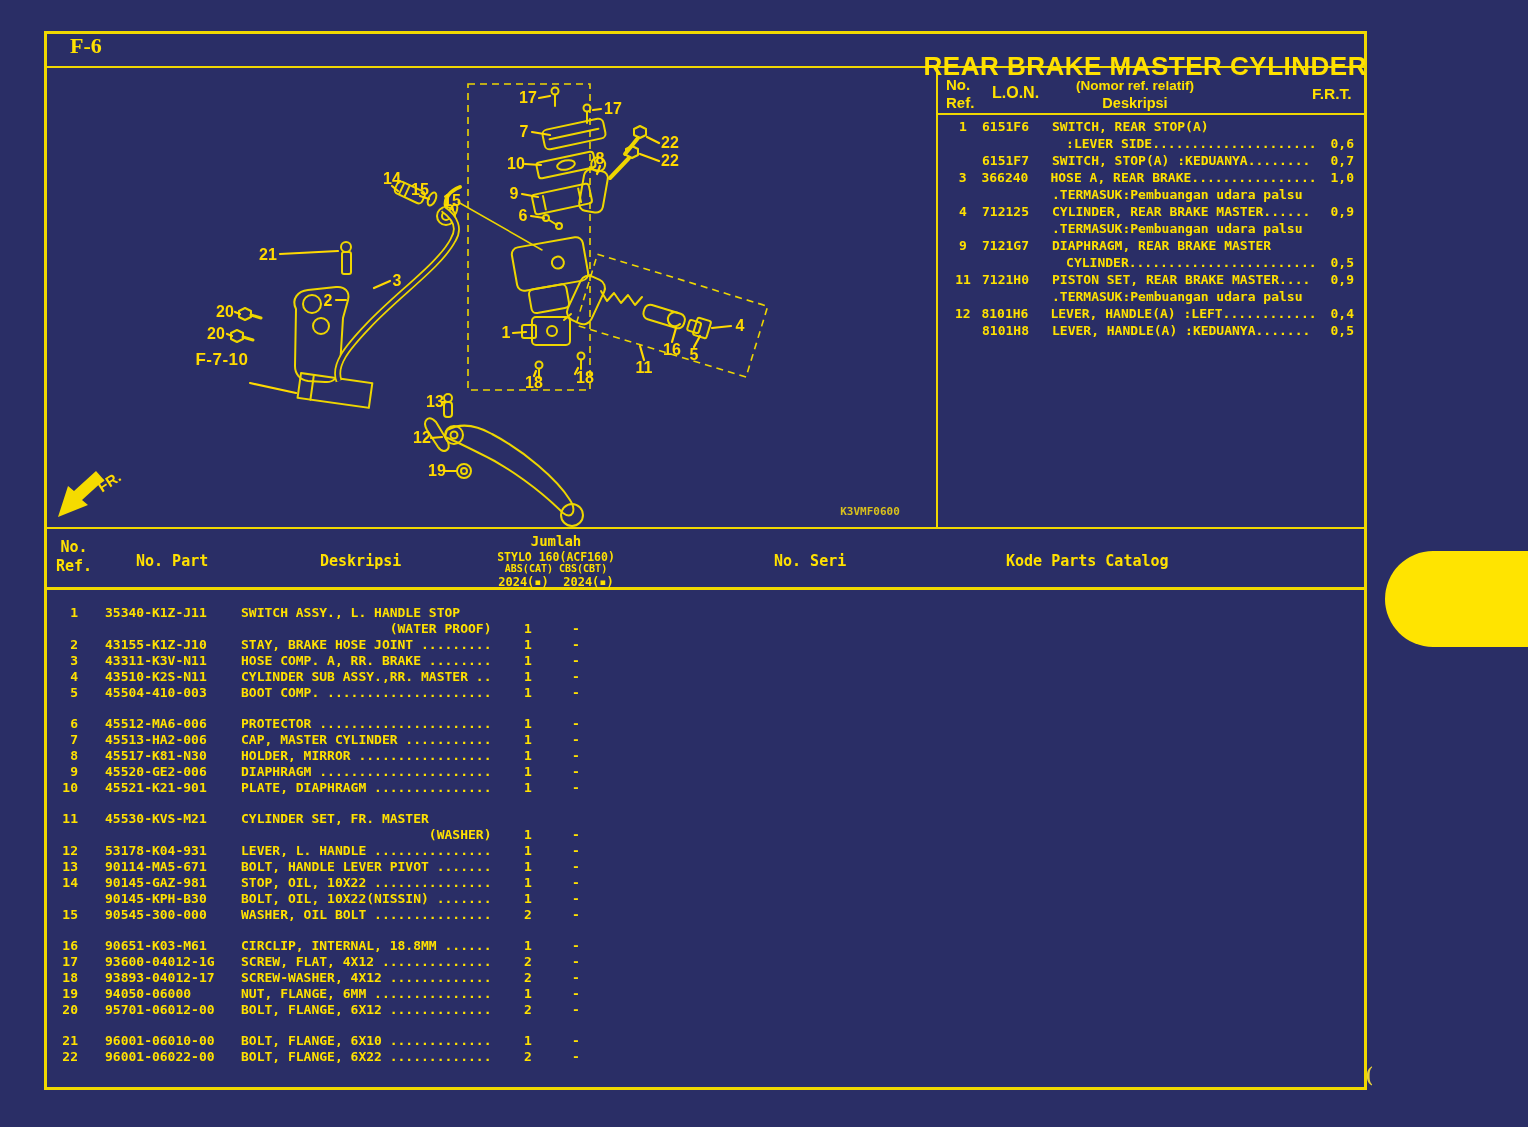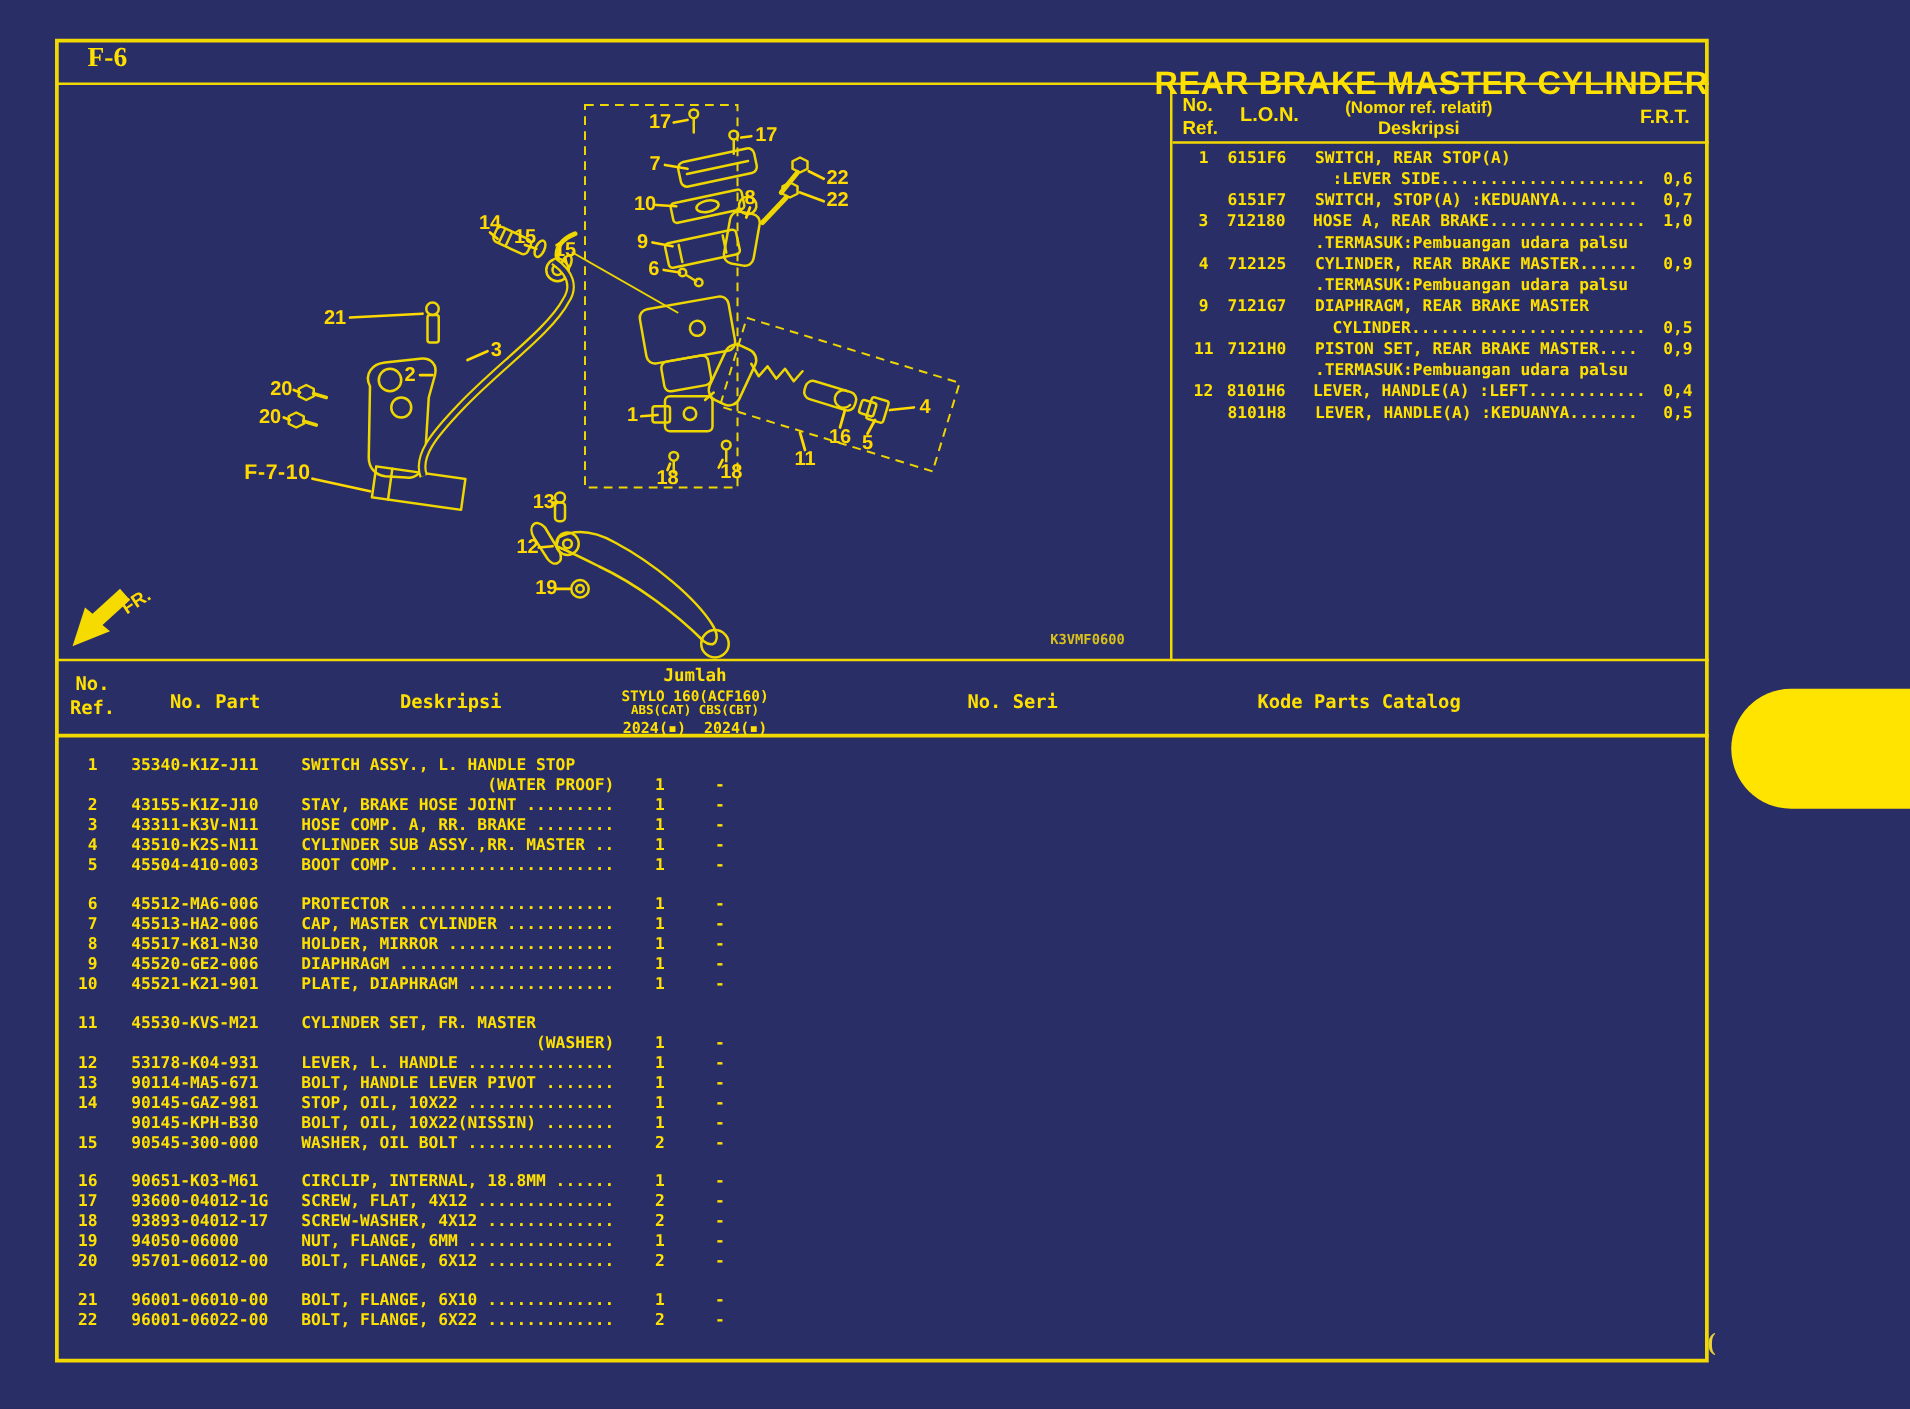--- a/index.html
+++ b/index.html
@@ -235,21 +235,21 @@
     <span class="callout" style="left:470px;top:126px;">9</span>
     <span class="callout" style="left:479px;top:148px;">6</span>
     <span class="callout" style="left:348px;top:111px;">14</span>
     <span class="callout" style="left:376px;top:122px;">15</span>
     <span class="callout" style="left:408px;top:133px;">15</span>
     <span class="callout" style="left:224px;top:187px;">21</span>
     <span class="callout" style="left:353px;top:213px;">3</span>
     <span class="callout" style="left:284px;top:233px;">2</span>
     <span class="callout" style="left:181px;top:244px;">20</span>
     <span class="callout" style="left:172px;top:266px;">20</span>
-    <span class="callout big" style="left:178px;top:310px;">F-7-10</span>
+    <span class="callout big" style="left:178px;top:292px;">F-7-10</span>
     <span class="callout" style="left:462px;top:265px;">1</span>
     <span class="callout" style="left:628px;top:282px;">16</span>
     <span class="callout" style="left:650px;top:287px;">5</span>
     <span class="callout" style="left:600px;top:300px;">11</span>
     <span class="callout" style="left:490px;top:315px;">18</span>
     <span class="callout" style="left:541px;top:310px;">18</span>
     <span class="callout" style="left:391px;top:334px;">13</span>
     <span class="callout" style="left:378px;top:370px;">12</span>
     <span class="callout" style="left:393px;top:403px;">19</span>
     <span class="callout" style="left:696px;top:258px;">4</span>
@@ -262,21 +262,21 @@
   <div class="abs sans" style="left:946px;top:94px;font-size:15px;">Ref.</div>
   <div class="abs sans" style="left:992px;top:84px;font-size:16px;">L.O.N.</div>
   <div class="abs sans" style="left:1040px;top:78px;width:190px;text-align:center;font-size:13.5px;">(Nomor ref. relatif)</div>
   <div class="abs sans" style="left:1040px;top:95px;width:190px;text-align:center;font-size:14.5px;">Deskripsi</div>
   <div class="abs sans" style="left:1312px;top:85px;font-size:15.5px;">F.R.T.</div>
 
   <div class="abs ron-rows">
     <div class="rrow"><span class="c-ref">1</span><span class="c-lon">6151F6</span><span class="c-desc">SWITCH, REAR STOP(A)</span><span class="c-frt"></span></div>
     <div class="rrow"><span class="c-ref"></span><span class="c-lon"></span><span class="c-desc">  :LEVER SIDE.....................</span><span class="c-frt">0,6</span></div>
     <div class="rrow"><span class="c-ref"></span><span class="c-lon">6151F7</span><span class="c-desc">SWITCH, STOP(A) :KEDUANYA........</span><span class="c-frt">0,7</span></div>
-    <div class="rrow"><span class="c-ref">3</span><span class="c-lon">712180</span><span class="c-desc">HOSE A, REAR BRAKE................</span><span class="c-frt">1,0</span></div>
+    <div class="rrow"><span class="c-ref">3</span><span class="c-lon">366240</span><span class="c-desc">HOSE A, REAR BRAKE................</span><span class="c-frt">1,0</span></div>
     <div class="rrow"><span class="c-ref"></span><span class="c-lon"></span><span class="c-desc">.TERMASUK:Pembuangan udara palsu</span><span class="c-frt"></span></div>
     <div class="rrow"><span class="c-ref">4</span><span class="c-lon">712125</span><span class="c-desc">CYLINDER, REAR BRAKE MASTER......</span><span class="c-frt">0,9</span></div>
     <div class="rrow"><span class="c-ref"></span><span class="c-lon"></span><span class="c-desc">.TERMASUK:Pembuangan udara palsu</span><span class="c-frt"></span></div>
     <div class="rrow"><span class="c-ref">9</span><span class="c-lon">7121G7</span><span class="c-desc">DIAPHRAGM, REAR BRAKE MASTER</span><span class="c-frt"></span></div>
     <div class="rrow"><span class="c-ref"></span><span class="c-lon"></span><span class="c-desc">  CYLINDER........................</span><span class="c-frt">0,5</span></div>
     <div class="rrow"><span class="c-ref">11</span><span class="c-lon">7121H0</span><span class="c-desc">PISTON SET, REAR BRAKE MASTER....</span><span class="c-frt">0,9</span></div>
     <div class="rrow"><span class="c-ref"></span><span class="c-lon"></span><span class="c-desc">.TERMASUK:Pembuangan udara palsu</span><span class="c-frt"></span></div>
     <div class="rrow"><span class="c-ref">12</span><span class="c-lon">8101H6</span><span class="c-desc">LEVER, HANDLE(A) :LEFT............</span><span class="c-frt">0,4</span></div>
     <div class="rrow"><span class="c-ref"></span><span class="c-lon">8101H8</span><span class="c-desc">LEVER, HANDLE(A) :KEDUANYA.......</span><span class="c-frt">0,5</span></div>
   </div>

